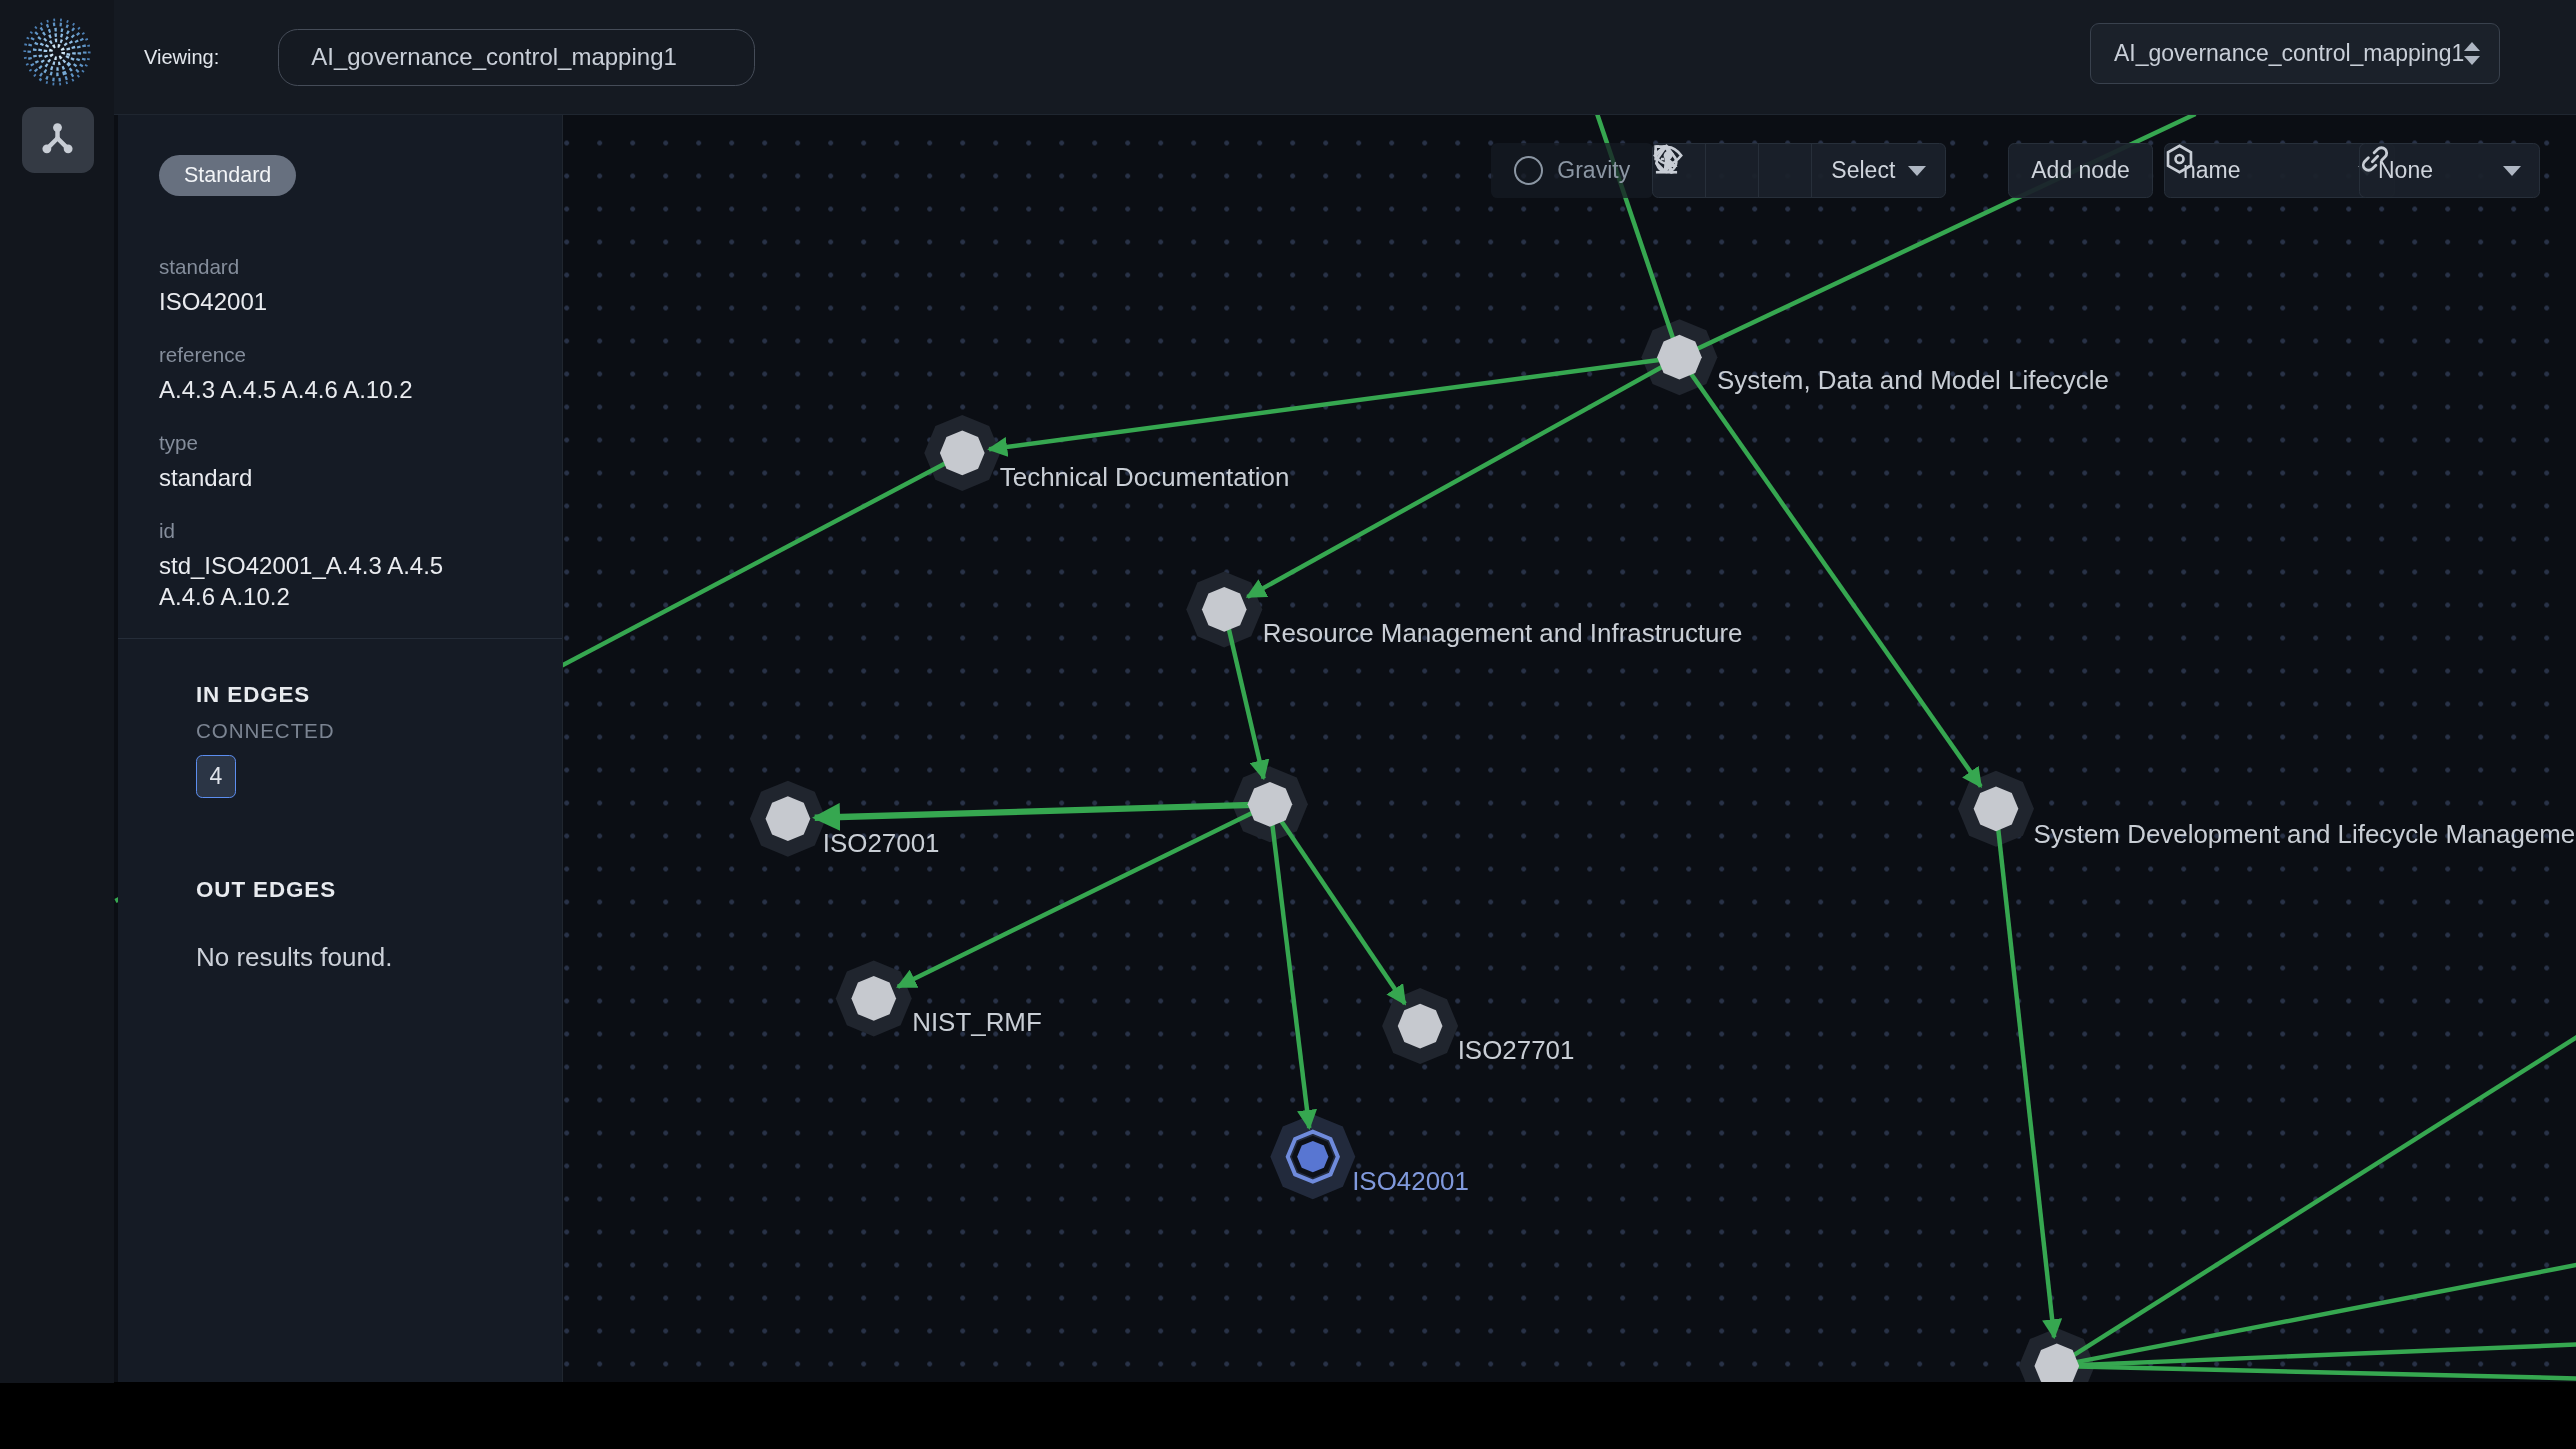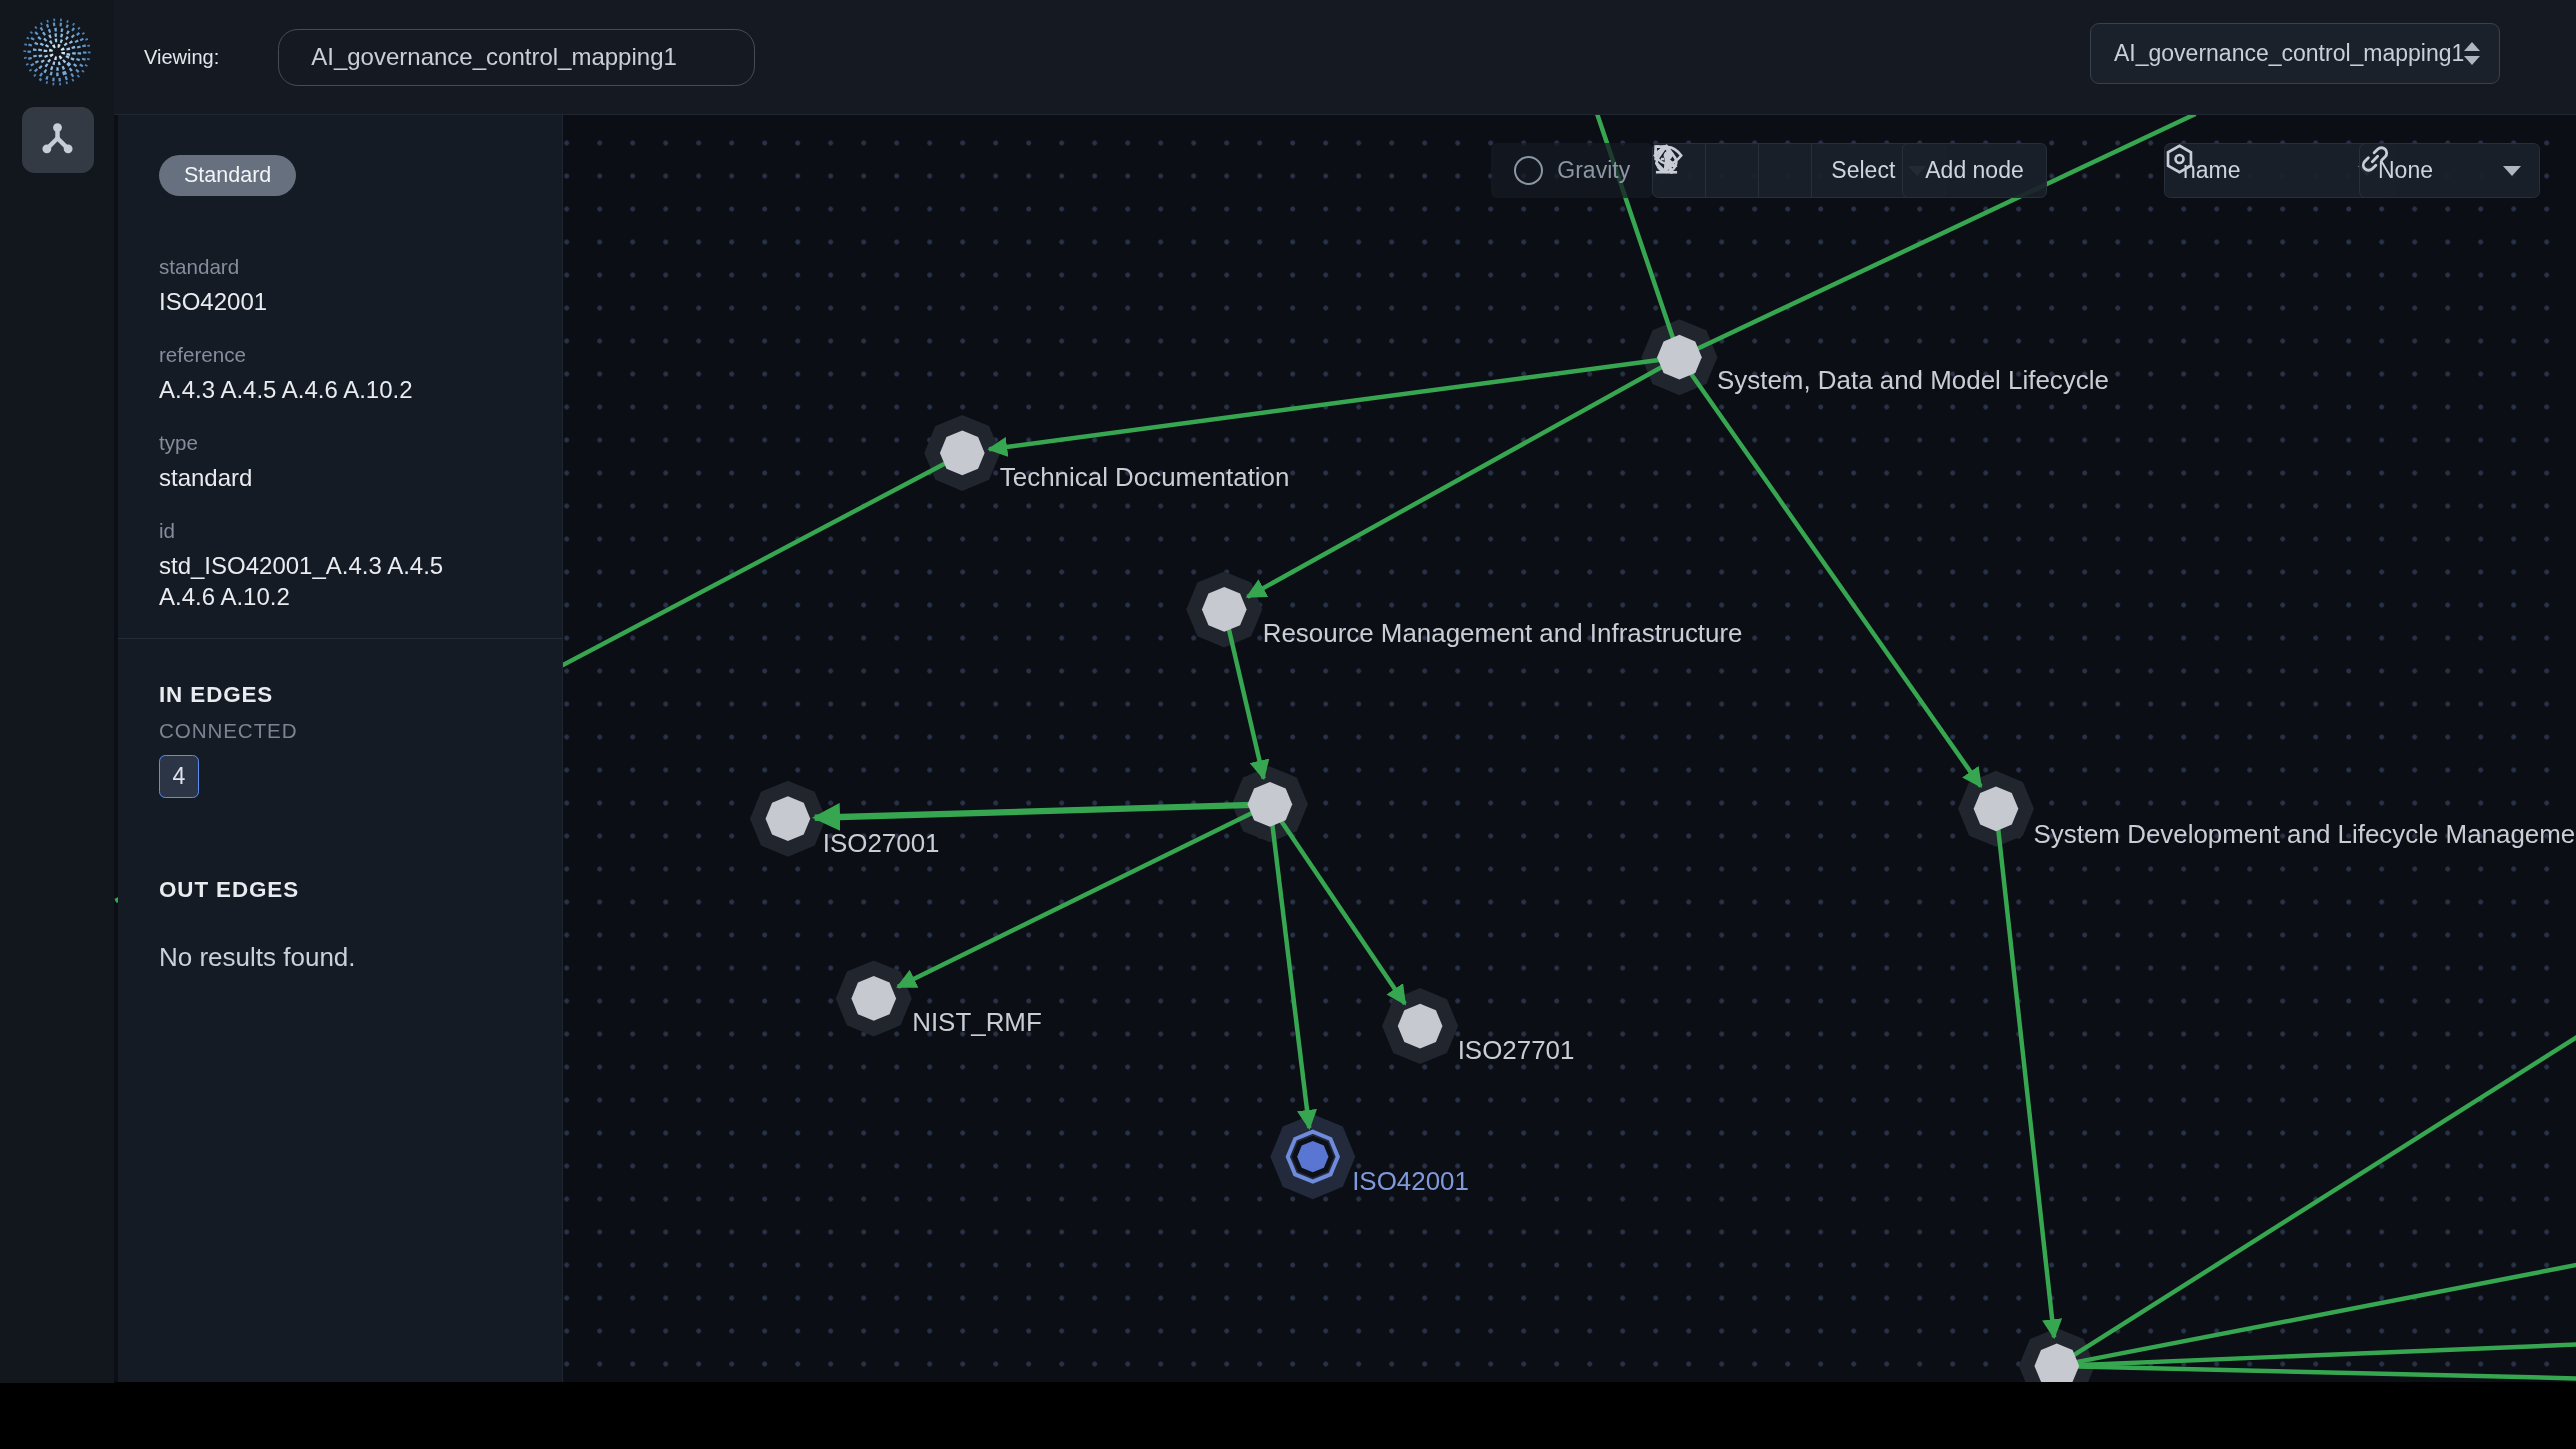--- a/index.html
+++ b/index.html
@@ -34,41 +34,41 @@
   
   .gtb{position:absolute;top:29px;height:55px;box-sizing:border-box;display:flex;align-items:center;z-index:4;
     background:#1b212bF0;border:0.9px solid #272f3a;border-radius:6.3px;color:#cfd4dc;font-size:23px;}
   .gtb .seg{display:flex;align-items:center;justify-content:center;height:100%;}
   .gtb .divider{width:0.9px;height:100%;background:#272f3a;}
   .gravity{left:1377px;background:rgba(22,27,35,.75);border:none;color:#8b96a3;padding:0 23px;gap:14.3px;display:flex;align-items:center;}
   .gravity .circ{width:25px;height:25px;border:2.7px solid #8b96a3;border-radius:50%;}
   .group1{left:1538px;}
   .group1 .icon-seg{width:52px;}
   .select-seg{padding:0 19.7px;gap:12.5px;}
-  .addnode{left:1788px;width:145px;justify-content:center;display:flex;align-items:center;}
+  .addnode{left:1894px;width:145px;justify-content:center;display:flex;align-items:center;}
   .namesel{left:2050px;width:231px;padding:16px 18px;gap:12.5px;box-sizing:border-box;}
   .nonesel{left:2245px;width:181px;padding:0 18px;gap:12.5px;box-sizing:border-box;}
   .caret{width:0;height:0;border-left:9px solid transparent;border-right:9px solid transparent;border-top:10.7px solid #aeb6c2;margin-left:auto;}
 
   
   .panel{position:absolute;left:118px;top:114px;width:445px;height:1268px;background:#151b25;z-index:5;
     box-sizing:border-box;border-right:0.9px solid #20262f;}
   .panel-head{height:77px;display:flex;align-items:center;padding:0 30px 0 50px;border-bottom:0.9px solid #252d39;background:#1a202b;}
   .node-dot{width:27px;height:27px;background:#5a9af5;
     clip-path:polygon(50% 0,85% 15%,100% 50%,85% 85%,50% 100%,15% 85%,0 50%,15% 15%);}
   .node-count{margin-left:23px;font-size:26px;color:#edeff3;}
   .details-link{margin-left:auto;display:flex;align-items:center;gap:14.3px;color:#5e9cf6;font-size:24px;cursor:pointer;}
   .chev{width:12.5px;height:12.5px;border-right:3.6px solid #5e9cf6;border-top:3.6px solid #5e9cf6;transform:rotate(45deg);}
   .panel-body{padding:41px 44px 0 41px;}
   .badge{display:inline-block;background:#67707f;color:#f2f4f7;font-size:21.5px;border-radius:894px;padding:8px 25px;}
   .fields{margin-top:59px;}
   .f-label{font-size:20.6px;color:#848d9b;margin-bottom:7.2px;}
   .f-value{font-size:24px;color:#e9ebef;margin-bottom:25px;width:300px;line-height:1.32;word-wrap:break-word;}
   .panel-div{border-top:0.9px solid #252d39;margin:12.5px 0 0 0;}
-  .edges-sec{padding:43px 41px 0 41px;}
+  .edges-sec{padding:43px 41px 0 41px;margin-left:37px;}
   .sec-title{font-size:22.4px;font-weight:bold;color:#e8ebef;letter-spacing:0.9px;}
   .sec-sub{font-size:20.6px;color:#7b8492;letter-spacing:0.9px;margin-top:10.7px;}
   .count-box{margin-top:12.5px;width:38px;height:41px;border:1.8px solid #5c8ef0;border-radius:6.3px;background:#2b3545;
     display:flex;align-items:center;justify-content:center;font-size:23px;color:#dfe3ea;}
   .out-title{margin-top:79px;}
   .empty-msg{margin-top:39px;font-size:26px;color:#ccd1d9;}
 
   
   .bottom-bar{position:absolute;left:0;top:1383px;width:2576px;height:66px;background:#000;z-index:10;}
 

